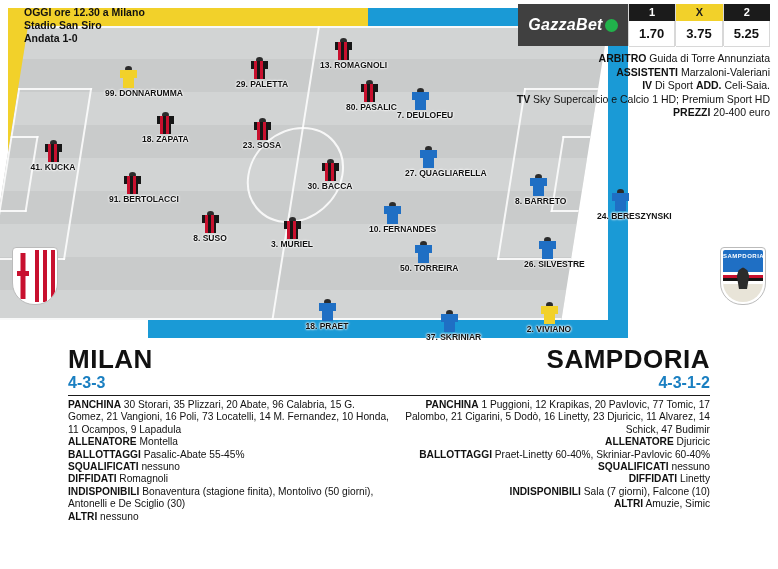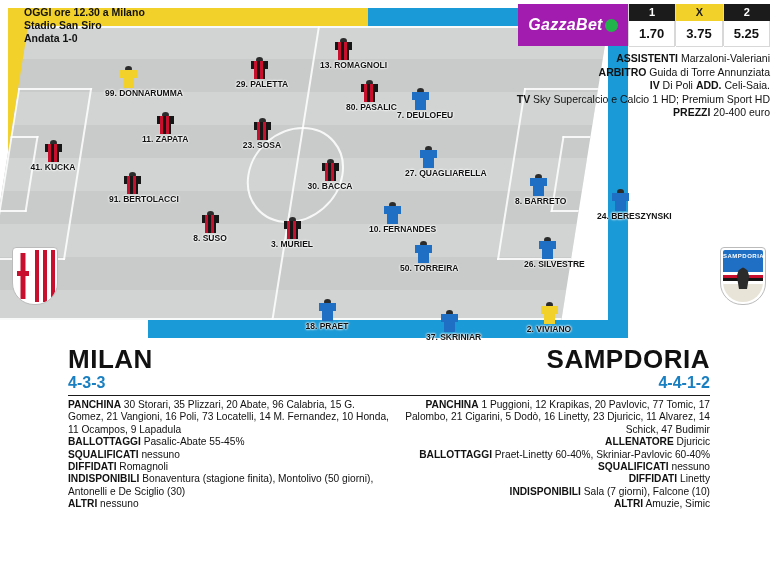--- a/index.html
+++ b/index.html
@@ -99,21 +99,21 @@
   }
 
   
   #odds-box {
     position:absolute; right:8px; top:4px;
     width:252px; height:42px;
     display:flex; align-items:stretch;
   }
   #gazzabet-logo {
     flex:0 0 110px;
-    background:#a21caf;
+    background:#404040;
     color:#fff;
     display:flex; align-items:center; justify-content:center;
     font-style:italic; font-weight:bold; font-size:16px;
     letter-spacing:.3px;
     position:relative;
   }
   #gazzabet-logo .dot {
     width:13px;height:13px;border-radius:50%;
     background:#21b24b; display:inline-block; margin-left:2px;
   }
@@ -289,21 +289,21 @@
       </div>
     <div class="pname">41. KUCKA</div>
   </div>
   <div class="player" style="left:165px; top:128px;">
     <div class="shirt milan">
         <span class="head"></span>
         <span class="sleeveL"></span>
         <span class="body"></span>
         <span class="sleeveR"></span>
       </div>
-    <div class="pname">11. ZAPATA</div>
+    <div class="pname">18. ZAPATA</div>
   </div>
   <div class="player" style="left:343px; top:54px;">
     <div class="shirt milan">
         <span class="head"></span>
         <span class="sleeveL"></span>
         <span class="body"></span>
         <span class="sleeveR"></span>
       </div>
     <div class="pname">13. ROMAGNOLI</div>
   </div>
@@ -482,30 +482,30 @@
       <div class="odd-val">3.75</div>
     </div>
     <div class="odd-col">
       <div class="odd-head">2</div>
       <div class="odd-val">5.25</div>
     </div>
   </div>
 
   <div id="refs">
     <div>
+      <b>ARBITRO</b>
+      <span>Guida di Torre Annunziata</span>
+    </div>
+    <div>
       <b>ASSISTENTI</b>
       <span>Marzaloni-Valeriani</span>
     </div>
     <div>
-      <b>ARBITRO</b>
-      <span>Guida di Torre Annunziata</span>
-    </div>
-    <div>
       <b>IV</b>
-      <span>Di Poli</span>
+      <span>Di Sport</span>
       <b>ADD.</b>
       <span>Celi-Saia.</span>
     </div>
     <div>
       <b>TV</b>
       <span>Sky Supercalcio e Calcio 1 HD; Premium Sport HD</span>
     </div>
     <div>
       <b>PREZZI</b>
       <span>20-400 euro</span>
@@ -537,20 +537,24 @@
   <div class="team-block" id="milan-block" style="padding-left:62px;">
     <div class="team-name">MILAN</div>
     <div class="team-form">4-3-3</div>
     <div class="rule"></div>
     <div class="det">
       <div class="row">
         <b>PANCHINA</b>
         <span>30 Storari, 35 Plizzari, 20 Abate, 96 Calabria, 15 G. Gomez, 21 Vangioni, 16 Poli, 73 Locatelli, 14 M. Fernandez, 10 Honda, 11 Ocampos, 9 Lapadula</span>
       </div>
       <div class="row">
+        <b>ALLENATORE</b>
+        <span>Montella</span>
+      </div>
+      <div class="row">
         <b>BALLOTTAGGI</b>
         <span>Pasalic-Abate 55-45%</span>
       </div>
       <div class="row">
         <b>SQUALIFICATI</b>
         <span>nessuno</span>
       </div>
       <div class="row">
         <b>DIFFIDATI</b>
         <span>Romagnoli</span>
@@ -561,21 +565,21 @@
       </div>
       <div class="row">
         <b>ALTRI</b>
         <span>nessuno</span>
       </div>
     </div>
   </div>
 
   <div class="team-block" id="samp-block" style="padding-right:62px;">
     <div class="team-name">SAMPDORIA</div>
-    <div class="team-form">4-4-1-2</div>
+    <div class="team-form">4-3-1-2</div>
     <div class="rule"></div>
     <div class="det">
       <div class="row">
         <b>PANCHINA</b>
         <span>1 Puggioni, 12 Krapikas, 20 Pavlovic, 77 Tomic, 17 Palombo, 21 Cigarini, 5 Dodò, 16 Linetty, 23 Djuricic, 11 Alvarez, 14 Schick, 47 Budimir</span>
       </div>
       <div class="row">
         <b>ALLENATORE</b>
         <span>Djuricic</span>
       </div>

